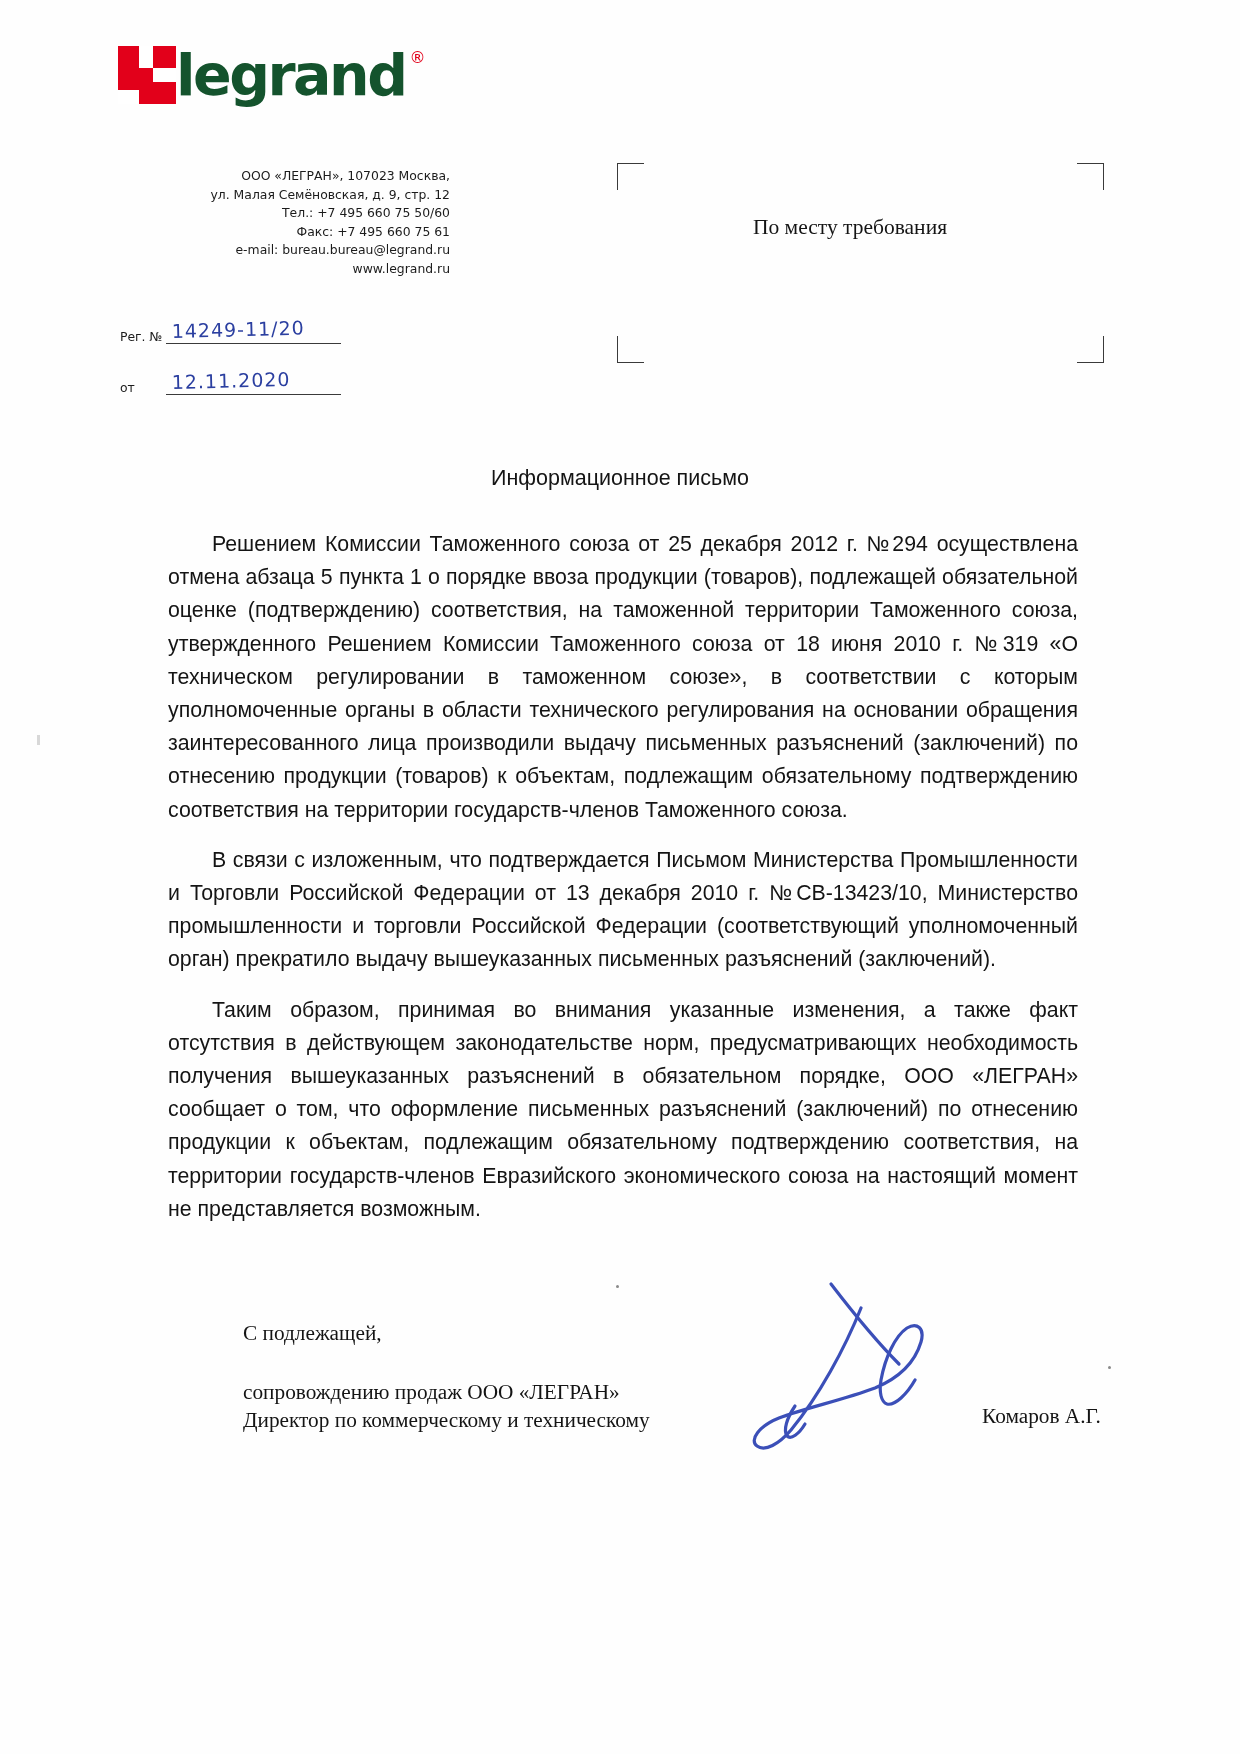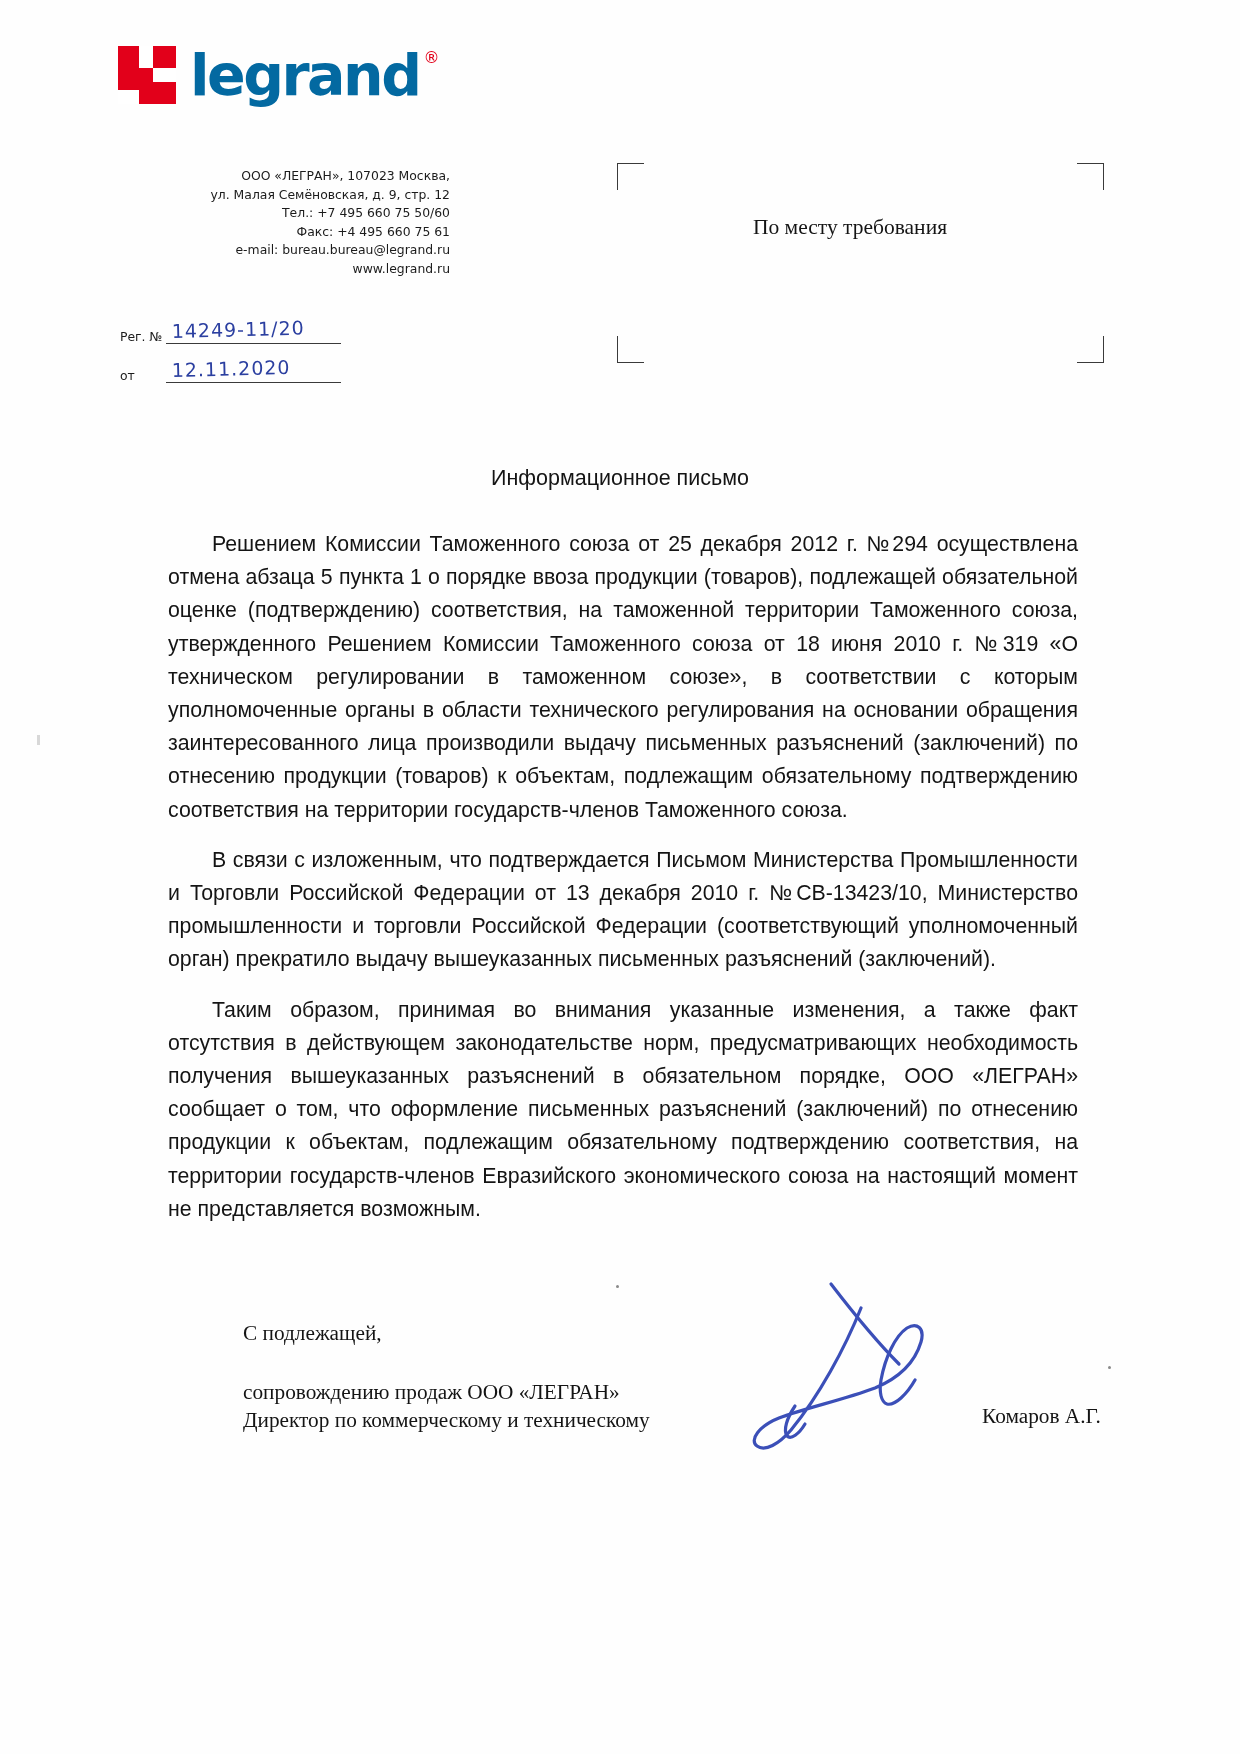--- a/index.html
+++ b/index.html
@@ -63,22 +63,22 @@
     width: 21px;
     height: 14px;
     background: #ffffff;
   }
   .logo-word {
     font-family: "DejaVu Sans", sans-serif;
     font-weight: bold;
     font-size: 57px;
     line-height: 58px;
     letter-spacing: -2.5px;
-    color: #0369a1;
-    margin-left: 14px;
+    color: #14532d;
+    margin-left: 0;
   }
   .logo-reg {
     font-family: "DejaVu Sans", sans-serif;
     font-size: 16px;
     color: #e2001a;
     margin-left: 4px;
     margin-top: 2px;
   }
 
   
@@ -100,21 +100,21 @@
     position: absolute;
     left: 120px;
     top: 322px;
     font-family: "DejaVu Sans", sans-serif;
     font-size: 12.4px;
     color: #1b1b1b;
   }
   .reg-row {
     display: flex;
     align-items: flex-end;
-    margin-bottom: 17px;
+    margin-bottom: 29px;
   }
   .reg-label {
     width: 46px;
     flex: none;
     line-height: 14px;
   }
   .reg-line {
     position: relative;
     width: 175px;
     border-bottom: 1.2px solid #3a3a3a;
@@ -233,21 +233,21 @@
       <div class="cut-b"></div>
     </div>
     <div class="logo-word">legrand</div>
     <div class="logo-reg">®</div>
   </div>
 
   <div class="sender">
     <div>ООО «ЛЕГРАН», 107023 Москва,</div>
     <div>ул. Малая Семёновская, д. 9, стр. 12</div>
     <div>Тел.:  +7 495 660 75 50/60</div>
-    <div>Факс: +4 495 660 75 61</div>
+    <div>Факс: +7 495 660 75 61</div>
     <div>e-mail: bureau.bureau@legrand.ru</div>
     <div>www.legrand.ru</div>
   </div>
 
   <div class="reg-wrap">
     <div class="reg-row">
       <div class="reg-label">Рег. №</div>
       <div class="reg-line">
         <span class="handwrite">14249-11/20</span>
       </div>

